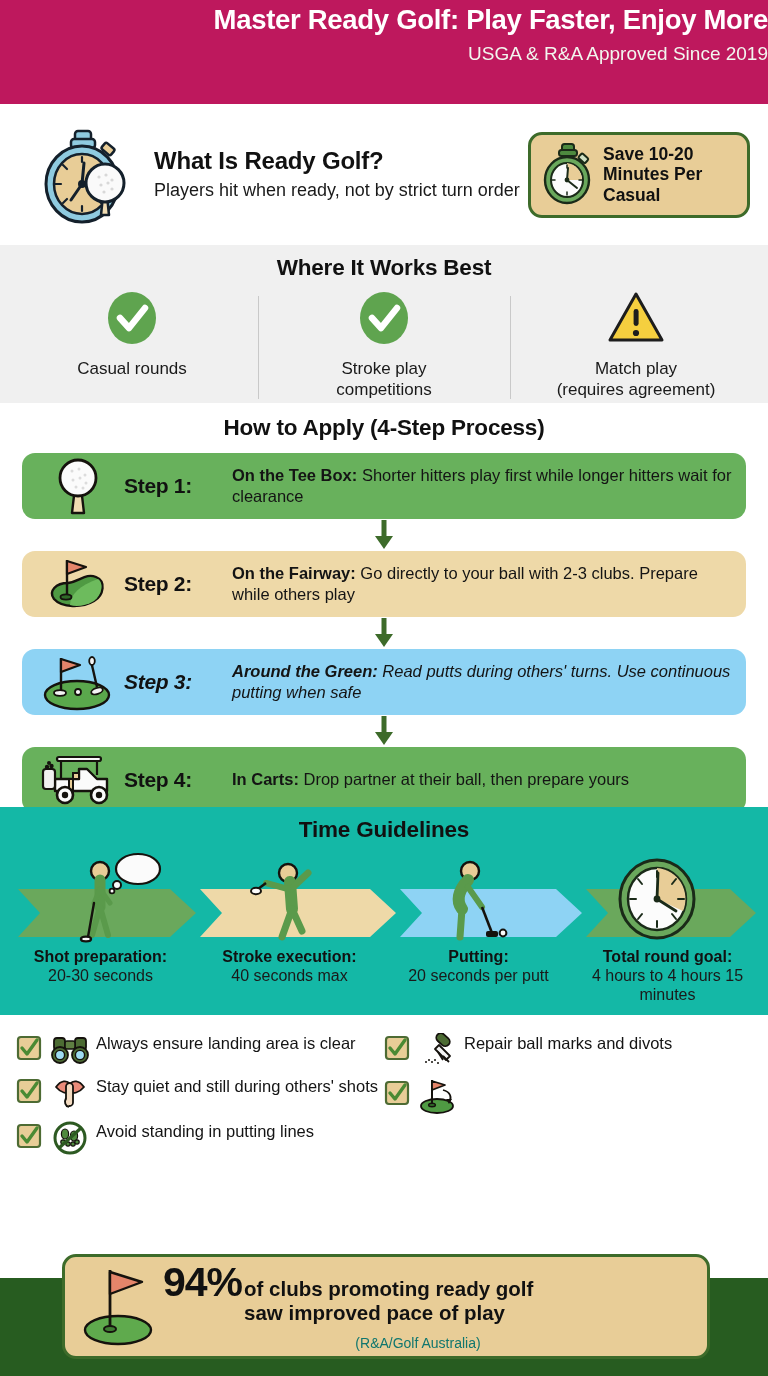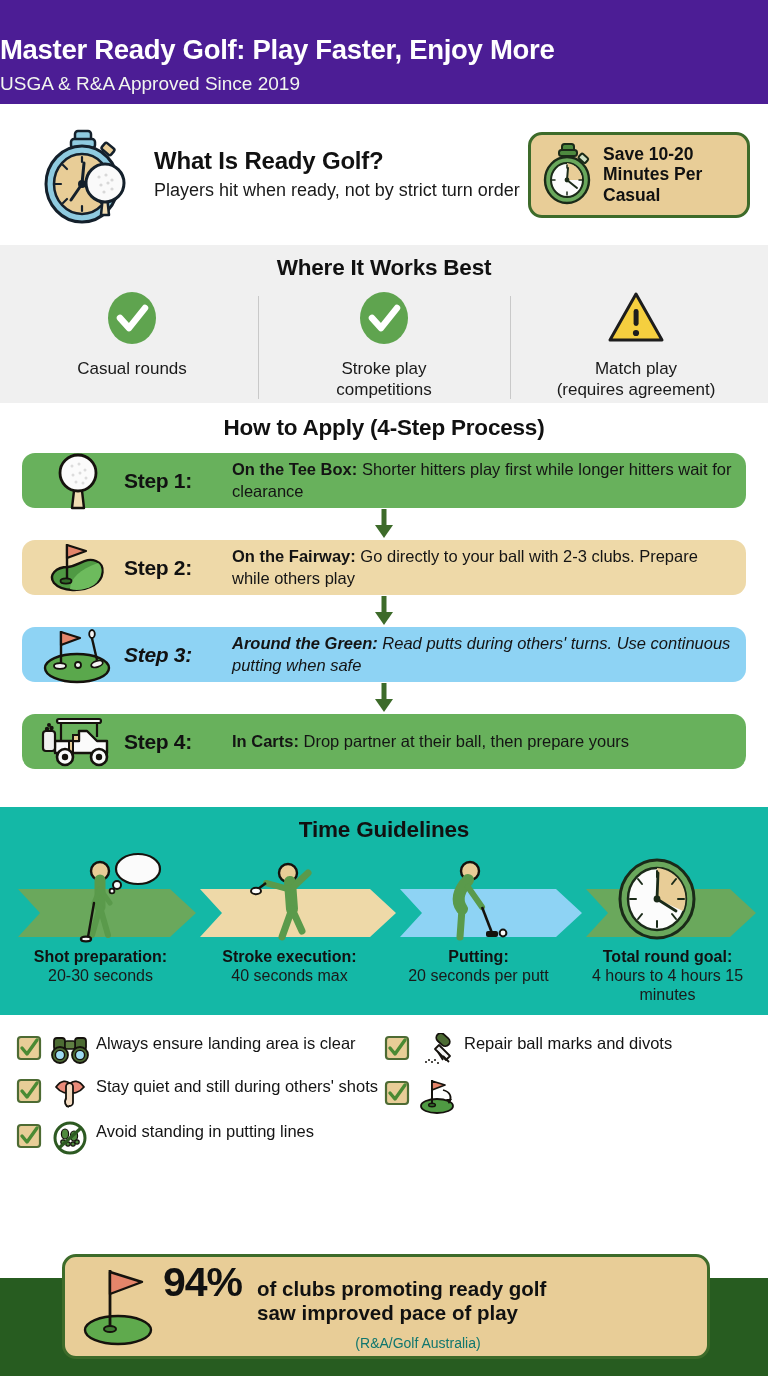--- a/index.html
+++ b/index.html
@@ -12,24 +12,24 @@
   }
   .page {
     width: 768px;
     height: 1376px;
     position: relative;
     background: #ffffff;
   }
 
   
   .header {
-    background: #4c1d95;
+    background: #be185d;
     height: 104px;
-    padding-top: 33px;
-    text-align: left;
+    padding-top: 3px;
+    text-align: right;
   }
   .header-title {
     color: #ffffff;
     font-size: 27.5px;
     font-weight: bold;
     letter-spacing: -0.3px;
     line-height: 1.2;
   }
   .header-sub {
     color: #f2f6ef;
@@ -107,21 +107,21 @@
 
   
   .apply {
     background: #ffffff;
     padding-top: 12px;
     height: 404px;
   }
   .step {
     margin: 0 22px;
     border-radius: 13px;
-    height: 55px;
+    height: 66px;
     display: flex;
     align-items: center;
     padding: 0 14px 0 10px;
   }
   .step.s1 { background: #68b15c; }
   .step.s2 { background: #eed9a8; }
   .step.s3 { background: #8ed3f4; font-style: italic; }
   .step.s4 { background: #68b15c; }
   .step-icon { flex: 0 0 92px; display:flex; align-items:center; justify-content:center; }
   .step-num {
@@ -178,21 +178,21 @@
     height: 105px;
     background: #e8cd97;
     border: 3px solid #3d6b2a;
     border-radius: 14px;
     display: flex;
     align-items: center;
     padding: 0 16px 0 12px;
   }
   .footer-icon { flex: 0 0 86px; display:flex; align-items:center; justify-content:center; }
   .footer-body { flex: 1; }
-  .footer-line1 { display: flex; align-items: baseline; gap: 15px; }
+  .footer-line1 { display: flex; align-items: baseline; gap: 2px; }
   .footer-pct { font-size: 41px; font-weight: bold; color: #111; letter-spacing: -1px; line-height: 1; }
   .footer-stat { font-size: 20.5px; font-weight: bold; color: #111; line-height: 1.16; }
   .footer-src { text-align: center; font-size: 14px; color: #0f766e; margin-top: 10px; padding-right: 18px;}
 </style>
 </head>
 <body>
 
 <div class="page">
 
   <div class="header">

